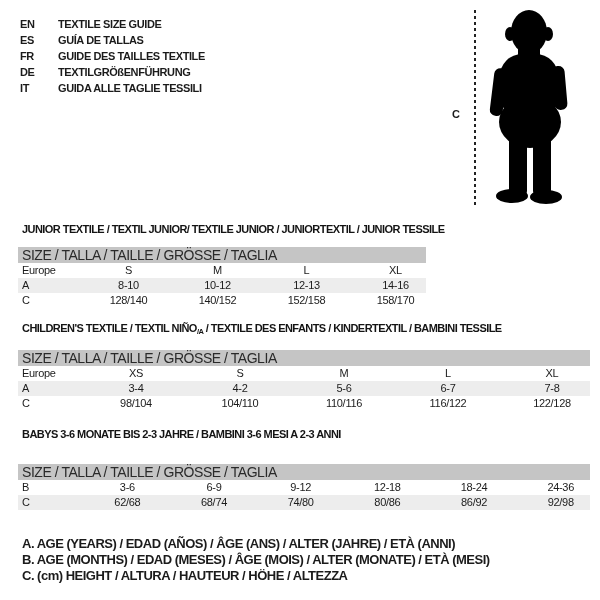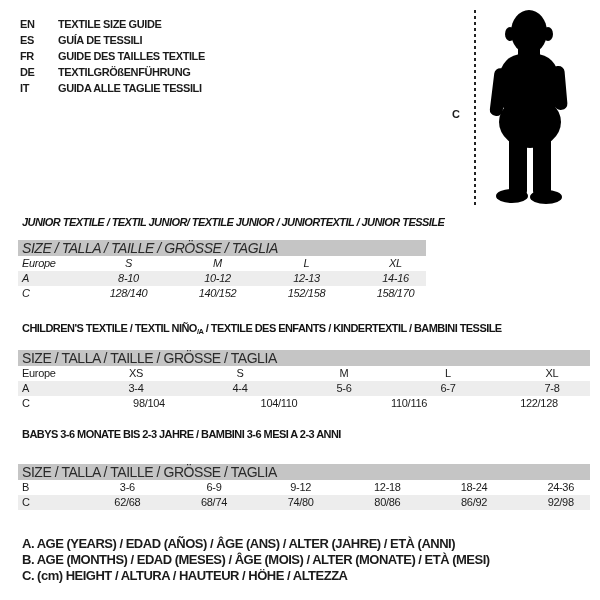--- a/index.html
+++ b/index.html
@@ -46,21 +46,21 @@
 
 <div class="canvas">
 
   <div class="lang-block">
     <div class="lang-row">
       <span class="lang-code">EN</span>
       <span class="lang-label">TEXTILE SIZE GUIDE</span>
     </div>
     <div class="lang-row">
       <span class="lang-code">ES</span>
-      <span class="lang-label">GUÍA DE TESSILI</span>
+      <span class="lang-label">GUÍA DE TALLAS</span>
     </div>
     <div class="lang-row">
       <span class="lang-code">FR</span>
       <span class="lang-label">GUIDE DES TAILLES TEXTILE</span>
     </div>
     <div class="lang-row">
       <span class="lang-code">DE</span>
       <span class="lang-label">TEXTILGRÖßENFÜHRUNG</span>
     </div>
     <div class="lang-row">
@@ -81,21 +81,21 @@
       <rect x="8" y="60" width="13" height="48" rx="6" transform="rotate(7 14 84)"></rect>
       <rect x="69" y="58" width="13" height="44" rx="6" transform="rotate(-5 75 80)"></rect>
       <ellipse cx="46" cy="114" rx="31" ry="26"></ellipse>
       <rect x="25" y="126" width="18" height="64" rx="7"></rect>
       <rect x="49" y="126" width="18" height="64" rx="7"></rect>
       <ellipse cx="28" cy="188" rx="16" ry="7"></ellipse>
       <ellipse cx="62" cy="189" rx="16" ry="7"></ellipse>
     </g>
   </svg>
 
-  <section class="size-table" style="left:18px;top:216px;width:408px;height:86px;font-style:italic;">
+  <section class="size-table" style="left:18px;top:223px;width:408px;height:86px;">
     <h2 class="tbl-title">JUNIOR TEXTILE / TEXTIL JUNIOR/ TEXTILE JUNIOR / JUNIORTEXTIL / JUNIOR TESSILE</h2>
     <div class="size-bar" style="top:24px;">SIZE / TALLA / TAILLE / GRÖSSE / TAGLIA</div>
     <div class="trow" style="top:40px;">
       <span class="tlabel">Europe</span>
       <span class="tcell">S</span>
       <span class="tcell">M</span>
       <span class="tcell">L</span>
       <span class="tcell">XL</span>
     </div>
     <div class="trow shaded" style="top:55px;">
@@ -121,30 +121,31 @@
       <span class="tlabel">Europe</span>
       <span class="tcell">XS</span>
       <span class="tcell">S</span>
       <span class="tcell">M</span>
       <span class="tcell">L</span>
       <span class="tcell">XL</span>
     </div>
     <div class="trow shaded" style="top:59px;">
       <span class="tlabel">A</span>
       <span class="tcell">3-4</span>
-      <span class="tcell">4-4</span>
+      <span class="tcell">4-2</span>
       <span class="tcell">5-6</span>
       <span class="tcell">6-7</span>
       <span class="tcell">7-8</span>
     </div>
     <div class="trow" style="top:74px;">
       <span class="tlabel">C</span>
       <span class="tcell">98/104</span>
       <span class="tcell">104/110</span>
       <span class="tcell">110/116</span>
+      <span class="tcell">116/122</span>
       <span class="tcell">122/128</span>
     </div>
   </section>
 
   <section class="size-table" style="left:18px;top:424px;width:572px;height:86px;">
     <h2 class="tbl-title" style="top:4px;">BABYS 3-6 MONATE BIS 2-3 JAHRE / BAMBINI 3-6 MESI A 2-3 ANNI</h2>
     <div class="size-bar" style="top:40px;">SIZE / TALLA / TAILLE / GRÖSSE / TAGLIA</div>
     <div class="trow" style="top:56px;">
       <span class="tlabel">B</span>
       <span class="tcell">3-6</span>

